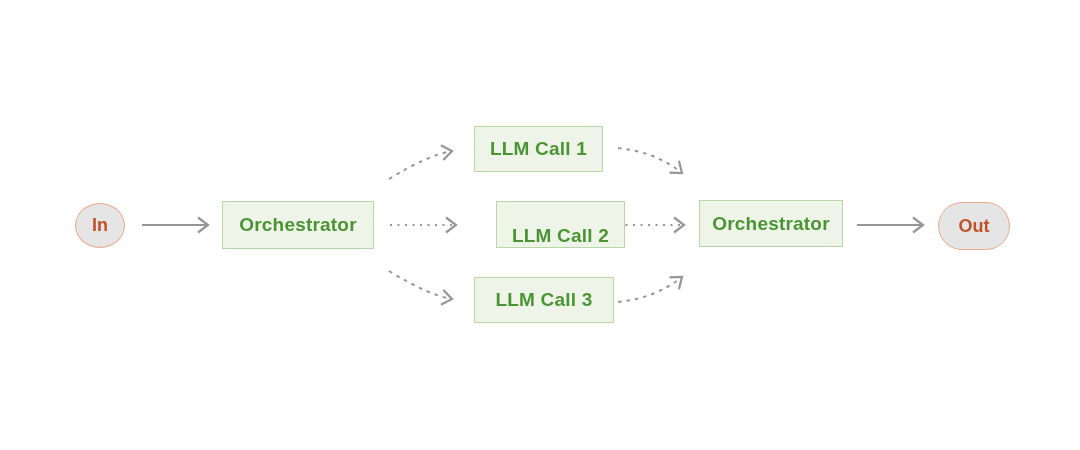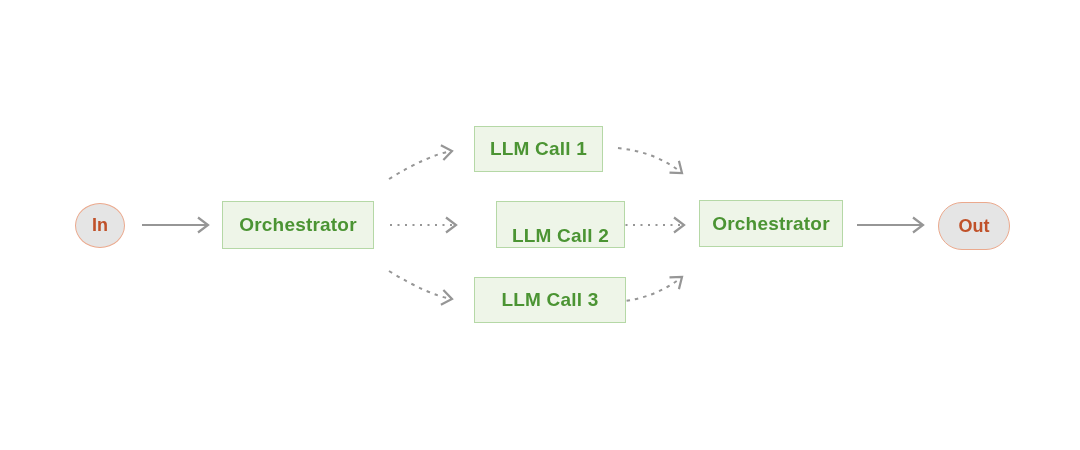--- a/index.html
+++ b/index.html
@@ -39,21 +39,21 @@
     color: #c05129;
     font-size: 18px;
   }
   .pill.in  { border-radius: 50%; }
   .pill.out { border-radius: 24px; text-align: right; }
 
   .n-in           { left:  75px; top: 203px; width:  50px; height: 45px; }
   .n-orchestrator { left: 222px; top: 201px; width: 152px; height: 48px; }
   .n-llm1         { left: 474px; top: 126px; width: 129px; height: 46px; }
   .n-llm2         { left: 496px; top: 201px; width: 129px; height: 47px; align-items: flex-end; }
-  .n-llm3         { left: 474px; top: 277px; width: 152px; height: 46px; }
+  .n-llm3         { left: 474px; top: 277px; width: 140px; height: 46px; }
   .n-synthesizer  { left: 699px; top: 200px; width: 144px; height: 47px; }
   .n-out          { left: 938px; top: 202px; width:  72px; height: 48px; }
 </style>
 </head>
 <body>
 
 <div class="canvas">
 
   <svg class="arrows" viewBox="0 0 1080 450" xmlns="http://www.w3.org/2000/svg">
     <defs>

